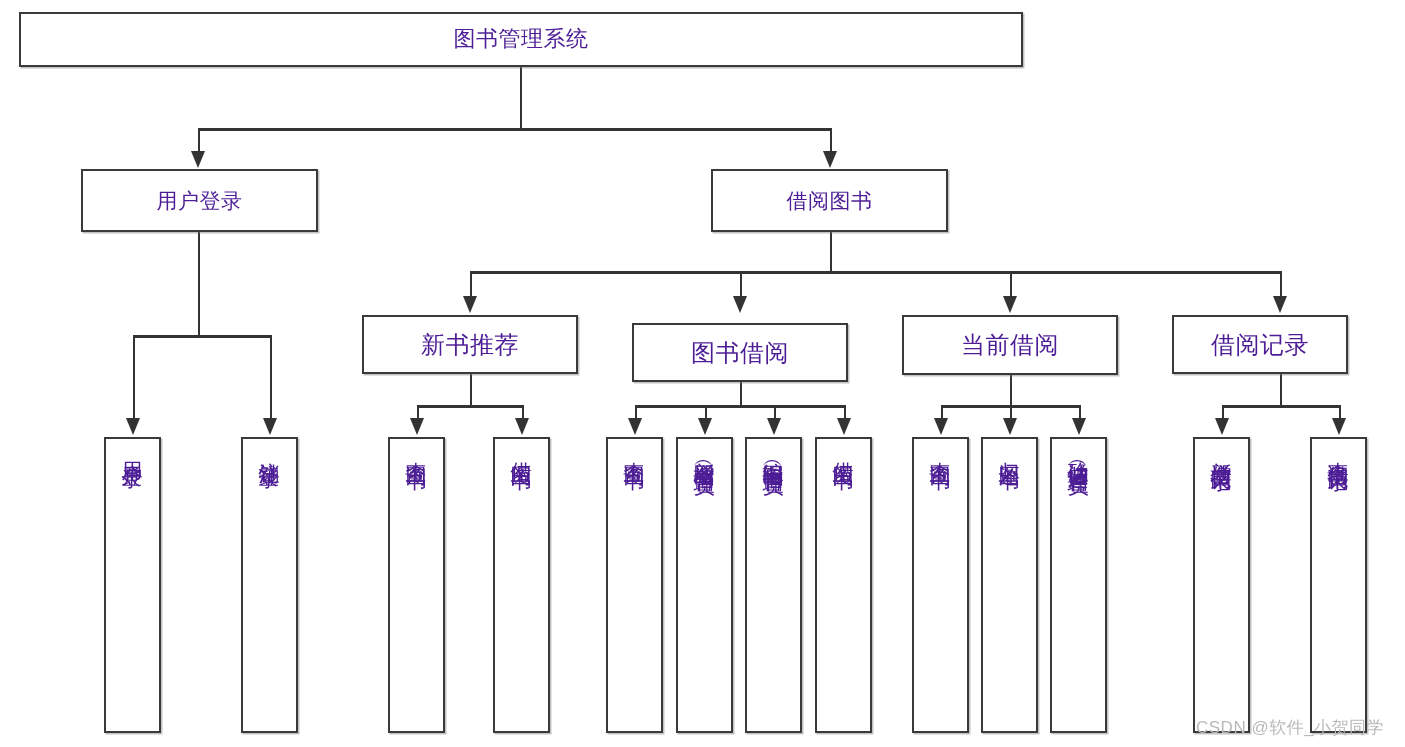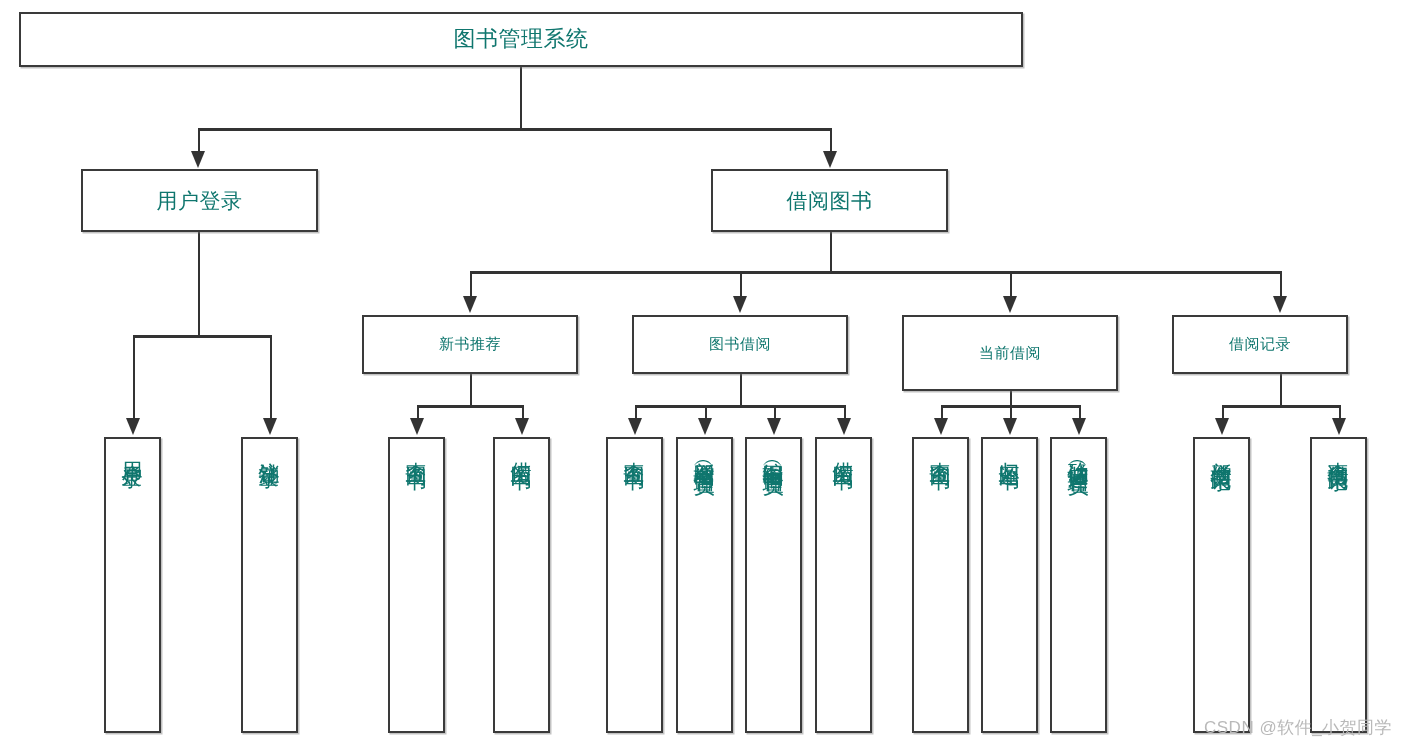--- a/index.html
+++ b/index.html
@@ -26,28 +26,28 @@
     background: #ffffff;
     border: 2.5px solid #3a3a3a;
     display: flex;
     align-items: center;
     justify-content: center;
     box-shadow: 1.5px 1.5px 0 rgba(120,120,120,0.45);
   }
   .node-label {
     font-size: 21px;
     line-height: 1.22;
-    color: #0f766e;
+    color: #4c1d95;
     letter-spacing: 0.5px;
     white-space: nowrap;
     text-align: center;
   }
   .node.root .node-label { font-size: 22px; }
   .node.lvl2 .node-label { font-size: 21px; }
-  .node.lvl3 .node-label { font-size: 15px; }
+  .node.lvl3 .node-label { font-size: 24px; }
 
   
   .node.leaf {
     align-items: flex-start;
     justify-content: center;
     padding-top: 6px;
   }
   .node.leaf .node-label {
     writing-mode: vertical-rl;
     text-orientation: upright;
@@ -76,21 +76,20 @@
   }
   
   #watermark {
     position: absolute;
     font-size: 17px;
     color: #b9b9b9;
     white-space: nowrap;
     letter-spacing: 0.5px;
     pointer-events: none;
     user-select: none;
-    padding-left: 8px;
   }
 </style>
 </head>
 <body>
 
 <div id="canvas">
 
   <div class="ln v" style="left:519.5px; top:67px; height:61px;"></div>
 
   <div class="ln h" style="left:198px; top:128px; width:634px;"></div>
@@ -166,25 +165,25 @@
   </div>
 
   <div class="node lvl2" style="left:711px; top:169px; width:237px; height:63px;">
     <span class="node-label">借阅图书</span>
   </div>
 
   <div class="node lvl3" style="left:362px; top:315px; width:216px; height:59px;">
     <span class="node-label">新书推荐</span>
   </div>
 
-  <div class="node lvl3" style="left:632px; top:315px; width:216px; height:59px;">
+  <div class="node lvl3" style="left:632px; top:323px; width:216px; height:59px;">
     <span class="node-label">图书借阅</span>
   </div>
 
-  <div class="node lvl3" style="left:902px; top:315px; width:216px; height:76px;">
+  <div class="node lvl3" style="left:902px; top:315px; width:216px; height:60px;">
     <span class="node-label">当前借阅</span>
   </div>
 
   <div class="node lvl3" style="left:1172px; top:315px; width:176px; height:59px;">
     <span class="node-label">借阅记录</span>
   </div>
 
   <div class="node leaf" style="left:104px; top:437px; width:57px; height:296px;">
     <span class="node-label">用户登录</span>
   </div>

